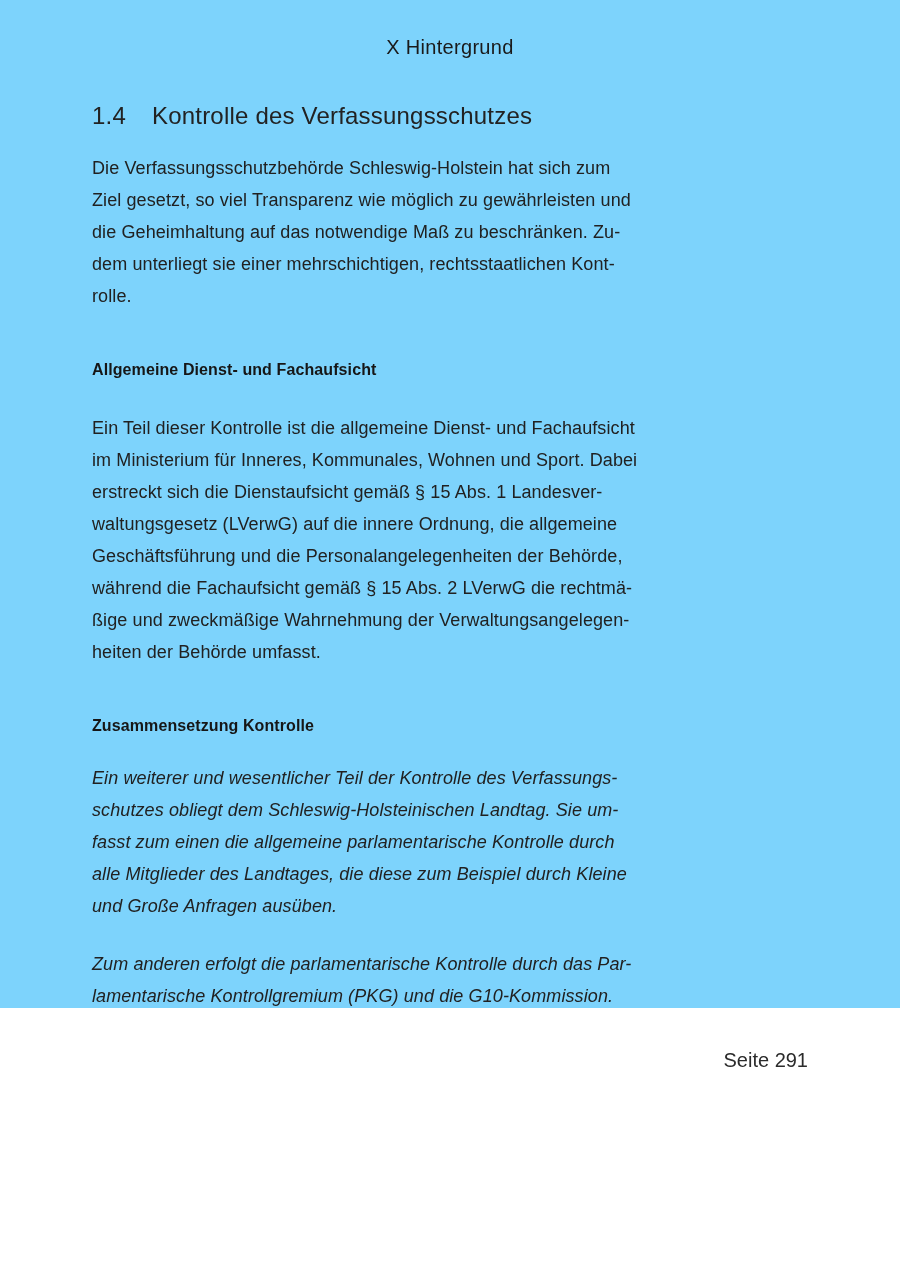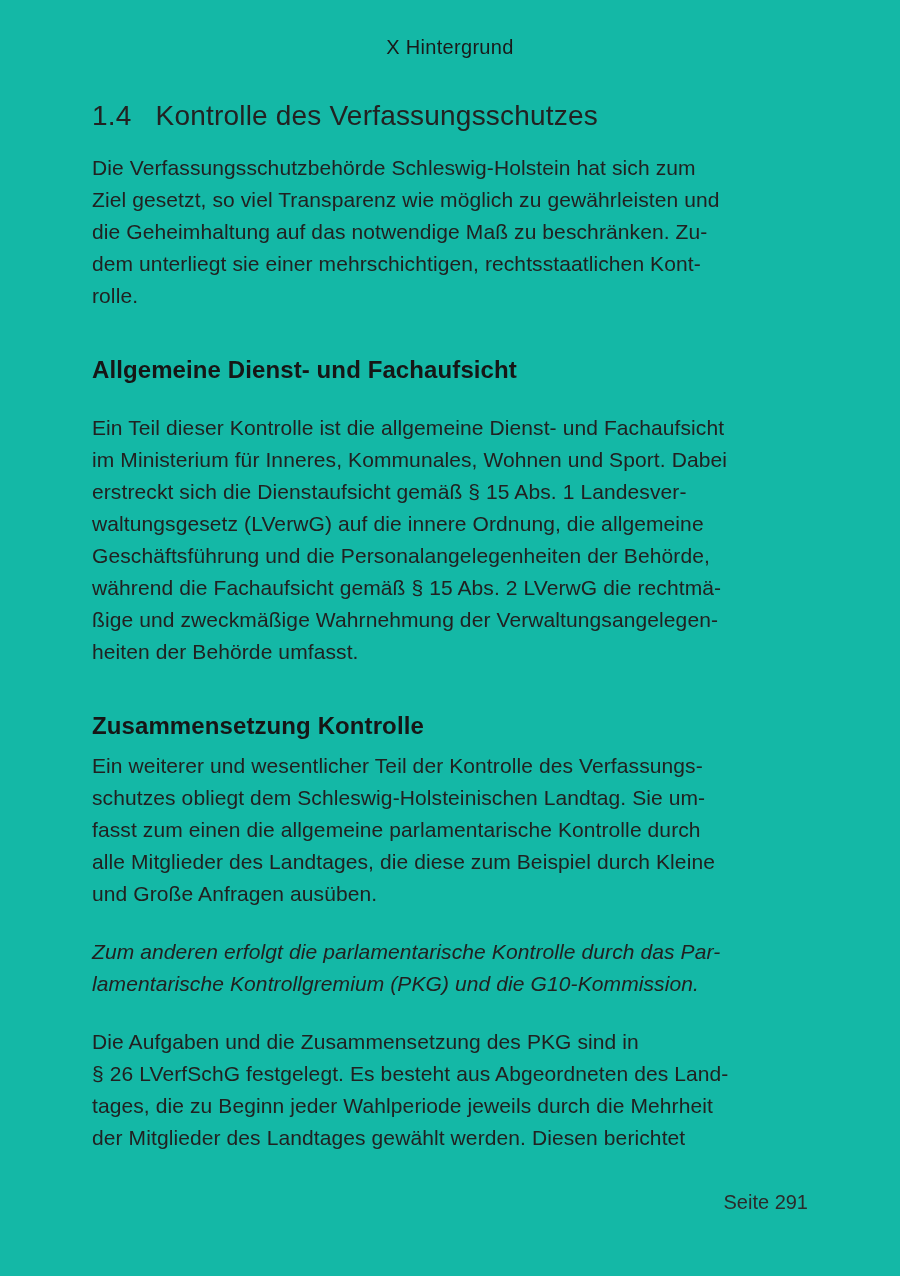--- a/index.html
+++ b/index.html
@@ -8,67 +8,67 @@
     background: #ffffff;
   }
   body {
     width: 900px;
     height: 1276px;
     overflow: hidden;
   }
   .page {
     position: relative;
     width: 900px;
-    height: 1276px;
+    height: 1008px;
     box-sizing: border-box;
     padding: 0 92px;
-    background: #14b8a6;
+    background: #7dd3fc;
     font-family: "Liberation Sans", "DejaVu Sans", sans-serif;
     color: #1d1d1d;
     -webkit-font-smoothing: antialiased;
   }
   .running-header {
     padding-top: 34px;
     text-align: center;
     font-size: 20px;
     line-height: 26px;
     font-weight: 500;
     letter-spacing: 0.3px;
     color: #1a1a1a;
   }
   h1.section-heading {
     margin: 38px 0 0 0;
-    font-size: 28px;
+    font-size: 24px;
     line-height: 36px;
     font-weight: 400;
     letter-spacing: 0.2px;
     color: #222222;
   }
   h1.section-heading .sec-num {
     display: inline-block;
     min-width: 36px;
     margin-right: 24px;
   }
   p.body {
     margin: 0;
-    font-size: 21px;
+    font-size: 18px;
     line-height: 32px;
     font-weight: 400;
     letter-spacing: 0.1px;
     white-space: pre-line;
     color: #212121;
   }
   p.para-intro   { margin-top: 18px; }
   p.para-sub1    { margin-top: 26px; }
-  p.para-sub2a   { margin-top: 8px; }
+  p.para-sub2a   { margin-top: 20px; font-style: italic; }
   p.para-sub2b   { margin-top: 26px; font-style: italic; }
   p.para-sub2c   { margin-top: 26px; }
   h2.subheading {
     margin: 42px 0 0 0;
-    font-size: 24px;
+    font-size: 16px;
     line-height: 32px;
     font-weight: 700;
     letter-spacing: 0.1px;
     color: #161616;
   }
   .page-footer {
     margin-top: 32px;
     text-align: right;
     font-size: 20px;
     line-height: 32px;
@@ -108,20 +108,16 @@
 
   <p class="body para-sub2a">Ein weiterer und wesentlicher Teil der Kontrolle des Verfassungs-
 schutzes obliegt dem Schleswig-Holsteinischen Landtag. Sie um-
 fasst zum einen die allgemeine parlamentarische Kontrolle durch
 alle Mitglieder des Landtages, die diese zum Beispiel durch Kleine
 und Große Anfragen ausüben.</p>
 
   <p class="body para-sub2b">Zum anderen erfolgt die parlamentarische Kontrolle durch das Par-
 lamentarische Kontrollgremium (PKG) und die G10-Kommission.</p>
 
-  <p class="body para-sub2c">Die Aufgaben und die Zusammensetzung des PKG sind in
-§ 26 LVerfSchG festgelegt. Es besteht aus Abgeordneten des Land-
-tages, die zu Beginn jeder Wahlperiode jeweils durch die Mehrheit
-der Mitglieder des Landtages gewählt werden. Diesen berichtet</p>
 
   <div class="page-footer">Seite 291</div>
 
 </div>
 
 </body></html>

